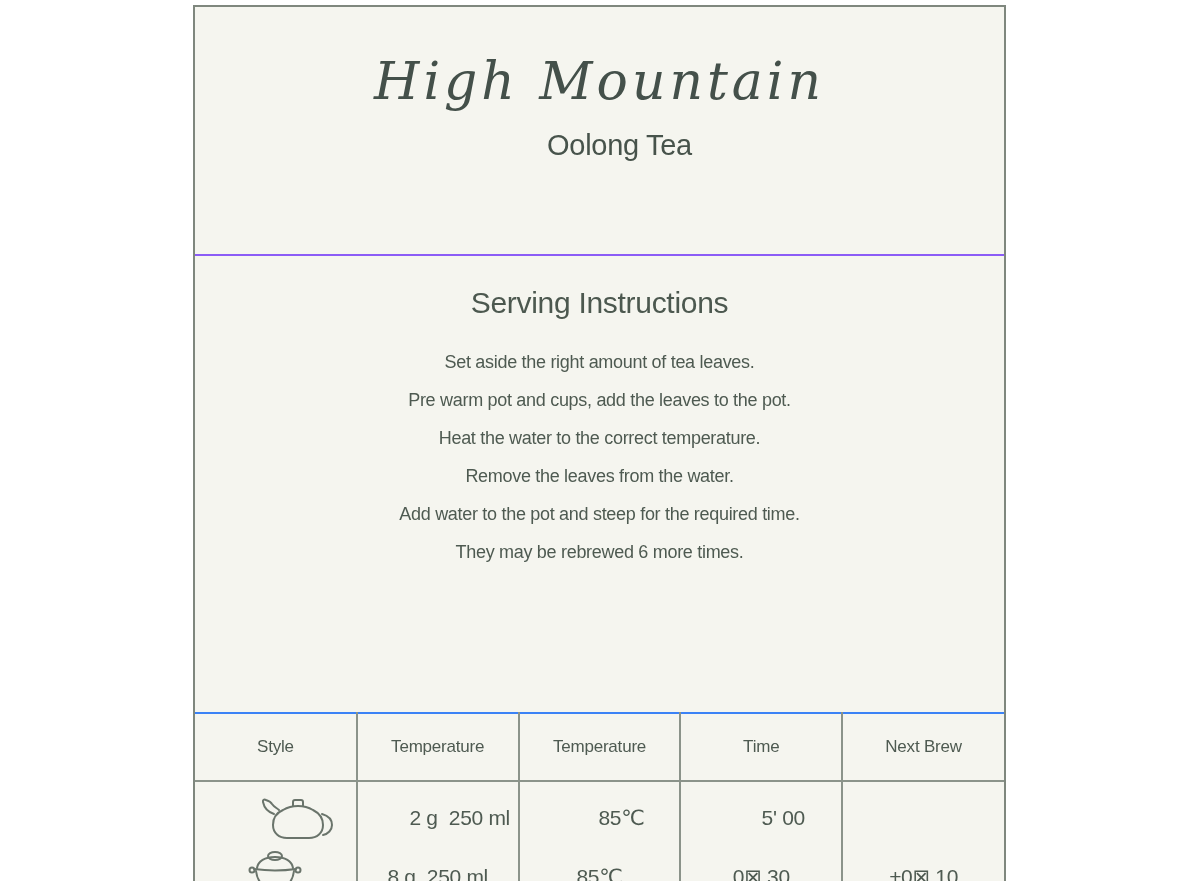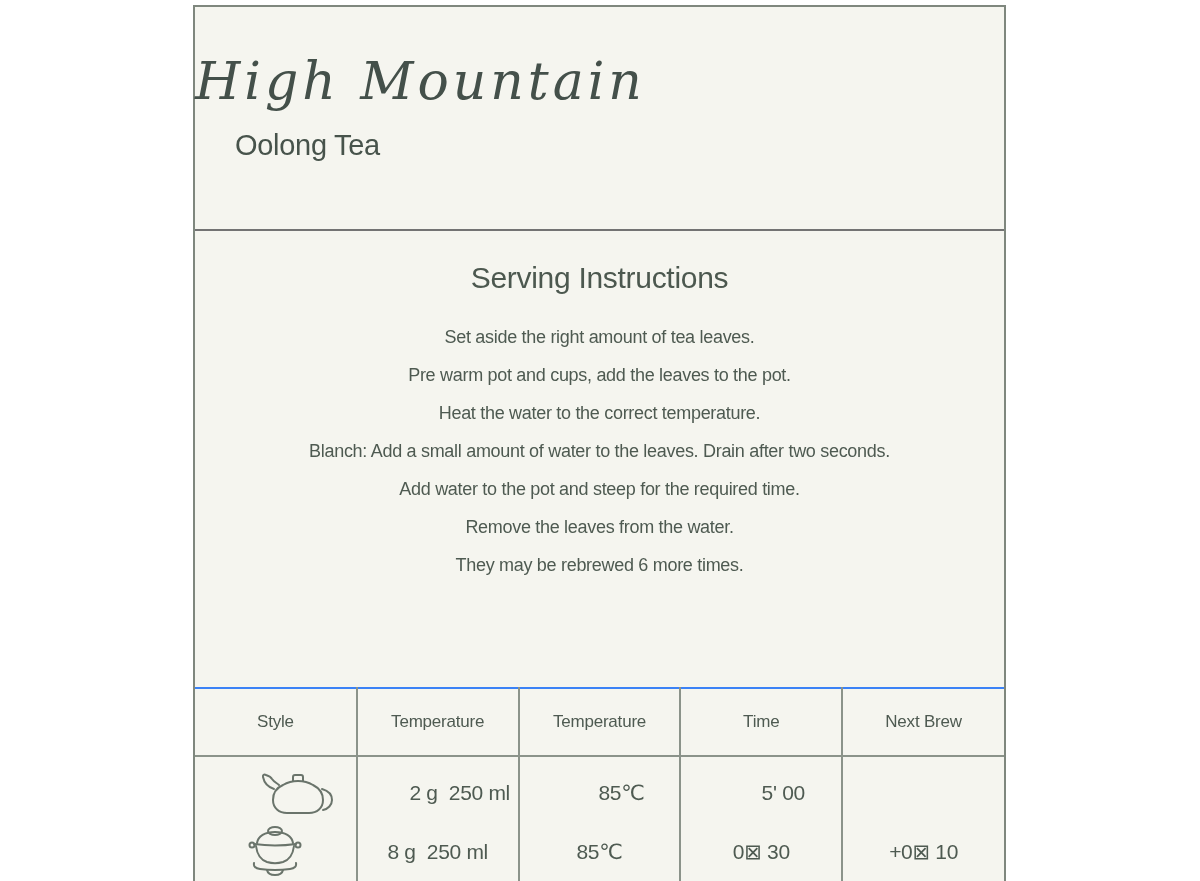--- a/index.html
+++ b/index.html
@@ -17,42 +17,43 @@
     position: absolute;
     left: 193px;
     top: 5px;
     width: 813px;
     height: 940px;
     background: #f5f5ef;
     border: 2px solid #7f877e;
   }
   
   .header-section {
-    height: 222px;
+    height: 247px;
+    text-align: center;
   }
   .brand-title {
     padding-top: 44px;
     font-family: "DejaVu Serif", serif;
     font-style: italic;
     font-weight: 400;
     font-size: 52px;
     letter-spacing: 4px;
     color: #44504a;
   }
   .brand-subtitle {
     margin-top: 18px;
     font-size: 29px;
     letter-spacing: -0.3px;
     color: #47534b;
     padding-left: 40px;
   }
   
   .instructions-section {
     height: 458px;
-    border-top: 2px solid #737373;
+    border-top: 2px solid #8b5cf6;
     text-align: center;
   }
   .instructions-heading {
     margin-top: 30px;
     font-size: 30px;
     font-weight: 400;
     letter-spacing: -0.3px;
     color: #4c584f;
   }
   .steps {
@@ -105,23 +106,22 @@
       <div class="brand-title">High Mountain</div>
       <div class="brand-subtitle">Oolong Tea</div>
     </div>
 
     <div class="instructions-section">
       <h2 class="instructions-heading">Serving Instructions</h2>
       <div class="steps">
         <p class="step">Set aside the right amount of tea leaves.</p>
         <p class="step">Pre warm pot and cups, add the leaves to the pot.</p>
         <p class="step">Heat the water to the correct temperature.</p>
-        <p class="step">Blanch: Add a small amount of water to the leaves. Drain after two seconds.</p>
+        <p class="step">Remove the leaves from the water.</p>
         <p class="step">Add water to the pot and steep for the required time.</p>
-        <p class="step">Remove the leaves from the water.</p>
         <p class="step">They may be rebrewed 6 more times.</p>
       </div>
     </div>
 
     <table class="brew-table">
       <thead>
         <tr>
           <th>Style</th>
           <th>Temperature</th>
           <th>Temperature</th>

